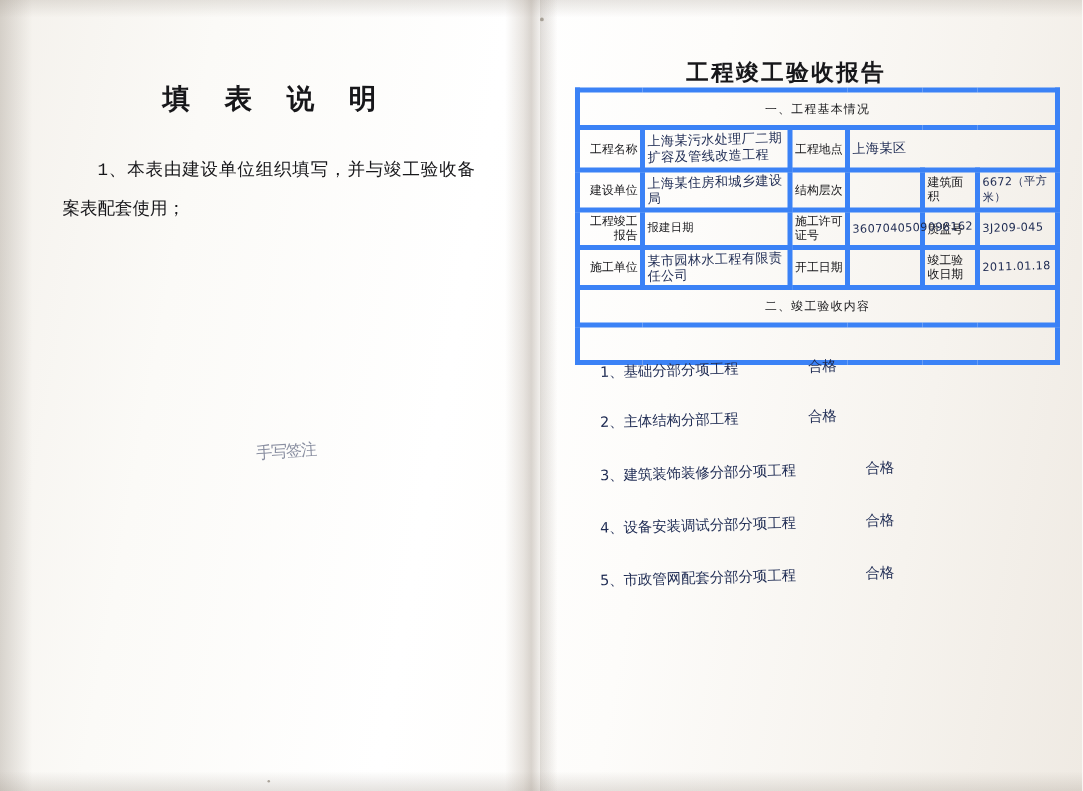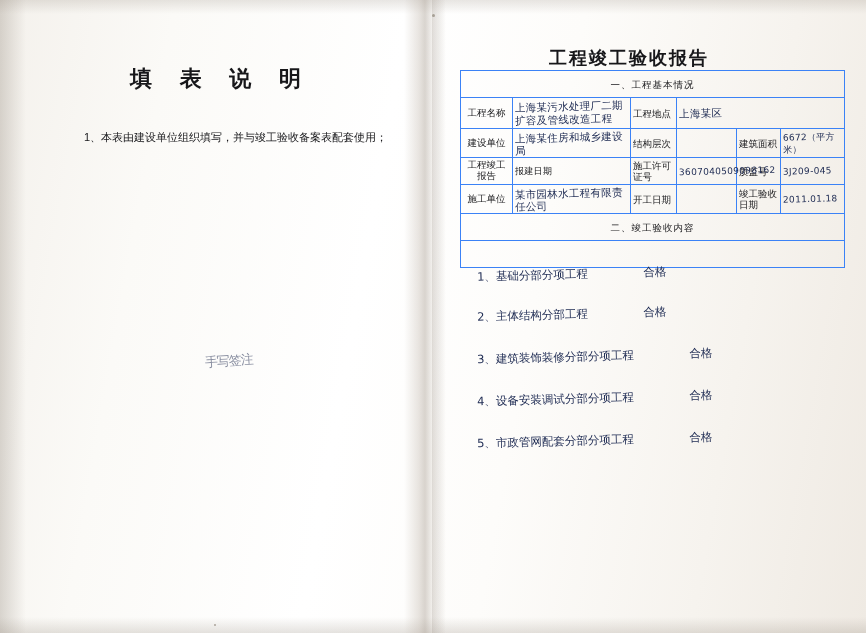--- a/index.html
+++ b/index.html
@@ -77,27 +77,27 @@
     position: absolute;
     left: 90px;
     top: 54px;
     font-size: 22px;
     font-weight: bold;
     letter-spacing: 10px;
     font-family: "DejaVu Serif", "Liberation Serif", serif;
   }
   .left-body {
     position: absolute;
-    left: 22px;
+    left: 10px;
     top: 112px;
     width: 330px;
-    font-size: 11px;
+    font-size: 14px;
     line-height: 31px;
     text-align: justify;
-    font-family: Liberation Sans, sans-serif;
+    font-family: Liberation Mono, monospace;
   }
   .left-body p {
     margin: 0 0 6px 0;
     text-indent: 2em;
   }
   .scribble {
     position: absolute;
     left: 165px;
     top: 340px;
     width: 110px;
@@ -133,31 +133,30 @@
     position: absolute;
     left: 8px;
     top: 62px;
     width: 384px;
     border-collapse: collapse;
     table-layout: fixed;
     font-size: 9.5px;
     font-family: "DejaVu Serif", "Liberation Serif", serif;
   }
   table.form td {
-    border: 1px solid #3b82f6;
+    border: 4px solid #3b82f6;
     padding: 2px 2px;
     height: 22px;
     vertical-align: middle;
     line-height: 11px;
   }
   td.lbl {
-    text-align: center;
+    text-align: right;
     width: 48px;
     letter-spacing: 0px;
-    font-family: Liberation Mono, monospace;
   }
   td.lbl2 {
     width: 44px;
   }
   td.section {
     text-align: center;
     height: 15px;
     font-size: 9.5px;
     letter-spacing: 1px;
   }

